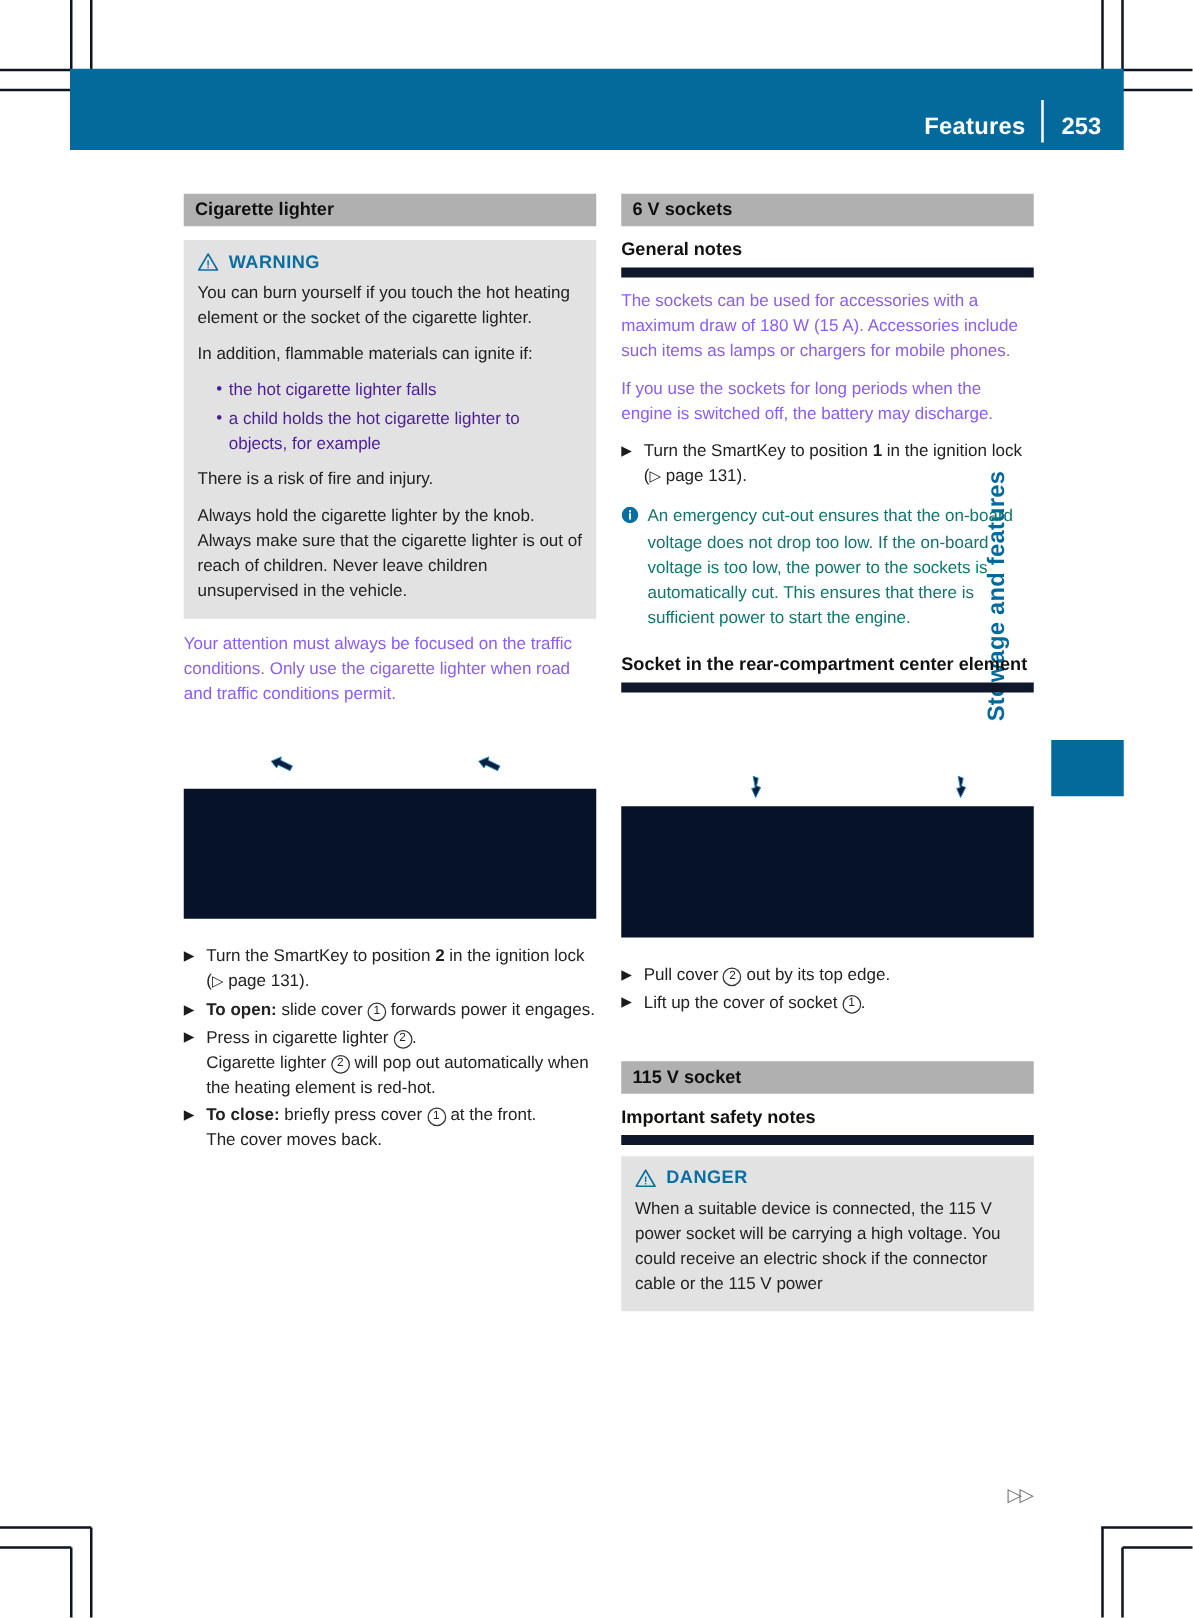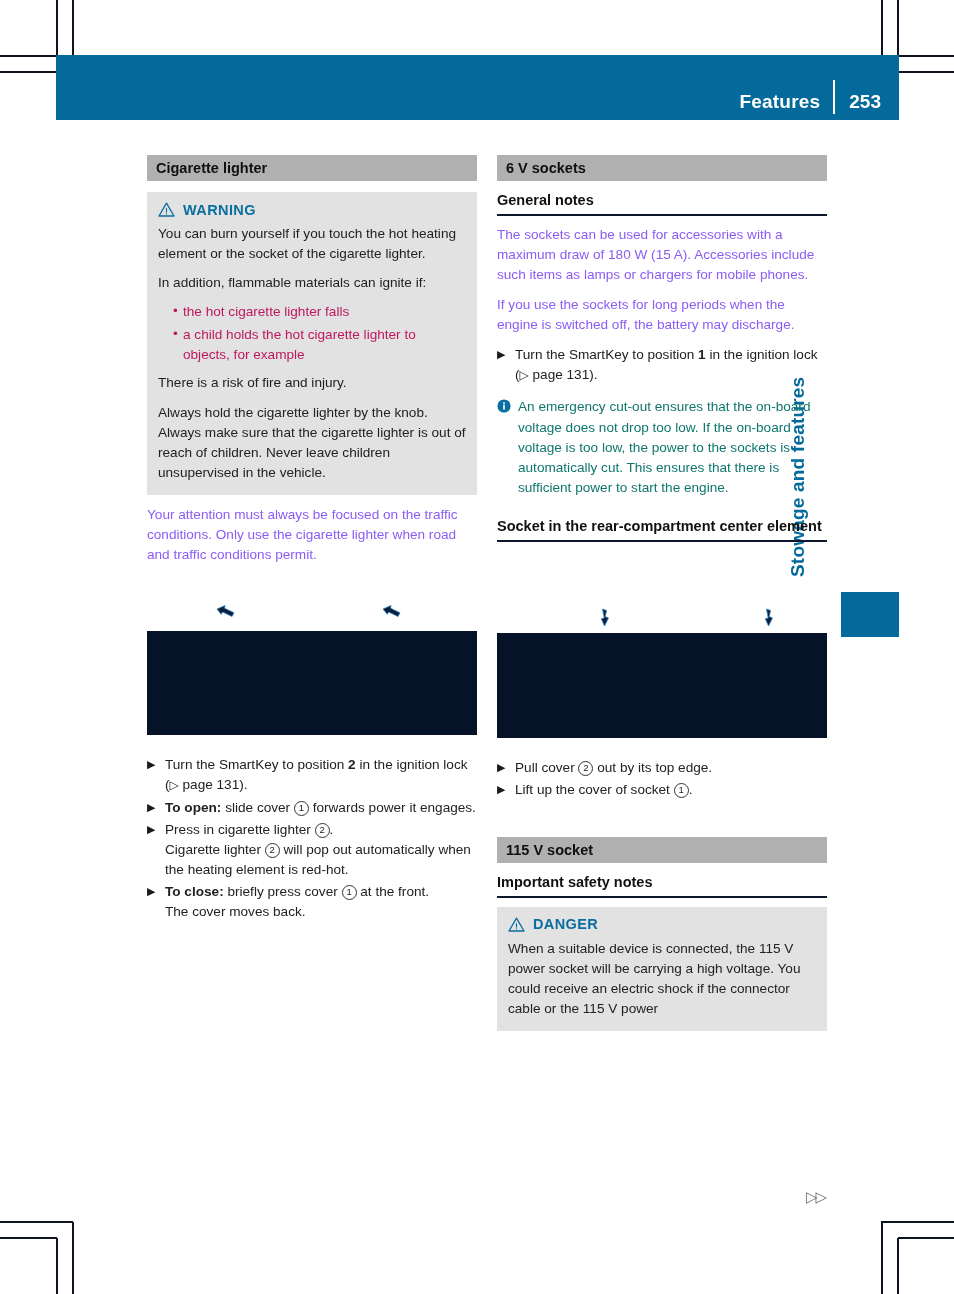--- a/index.html
+++ b/index.html
@@ -115,21 +115,21 @@
     color: #0f0f0f;
     line-height: 1;
   }
 
   
   .subhead {
     font-size: 14.5px;
     font-weight: bold;
     color: #111;
     padding-bottom: 4px;
-    border-bottom: 2px solid #0f172a;
+    border-bottom: 8px solid #0f172a;
     margin-bottom: 9px;
     line-height: 1.22;
   }
 
   
   p.body {
     font-size: 13.6px;
     line-height: 1.48;
     margin: 0 0 10px 0;
     color: #8b5cf6;
@@ -163,21 +163,21 @@
     margin: 0 0 9px 0;
     padding-left: 15px;
     list-style: none;
   }
   ul.bullets li {
     font-size: 13.6px;
     line-height: 1.45;
     margin-bottom: 3px;
     position: relative;
     padding-left: 10px;
-    color: #be185d;
+    color: #4c1d95;
   }
   ul.bullets li::before {
     content: "\2022";
     position: absolute;
     left: 0;
     top: -1px;
   }
 
   
   .info-para {

